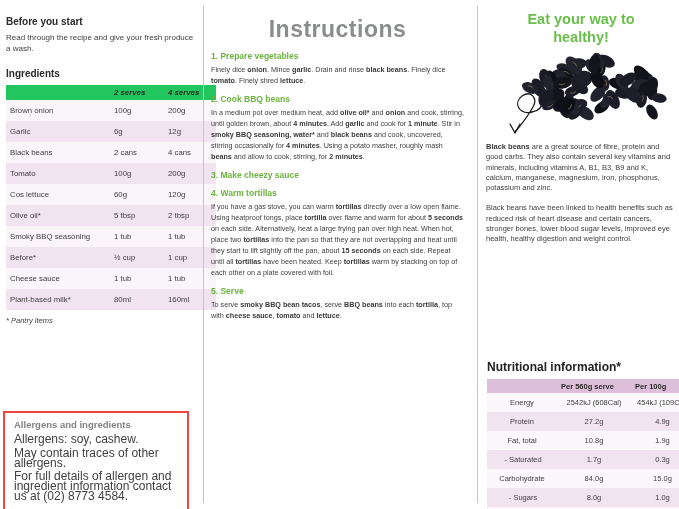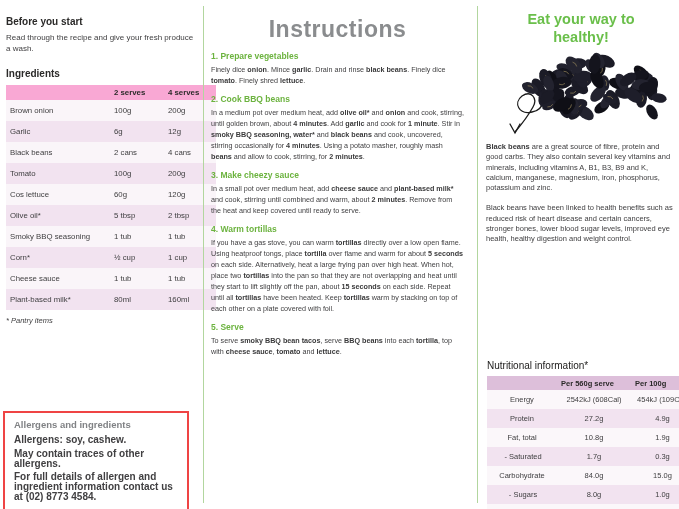--- a/index.html
+++ b/index.html
@@ -11,48 +11,48 @@
   .divider.d1{left:203px;}
   .divider.d2{left:477px;}
 
   
   .col-left{position:absolute;left:6px;top:16px;width:192px;}
   .col-left .h-black{font-size:10px;font-weight:bold;color:#2b2a29;margin:0 0 6px 0;}
   .col-left .intro{font-size:8px;line-height:10.5px;margin:0 0 14px 0;}
   .col-left .h-ing{margin-top:0;}
   table{border-collapse:collapse;}
   .ing-table{width:186px;font-size:7.8px;table-layout:fixed;}
-  .ing-table th{background:#f9a8d4;font-weight:bold;text-align:left;padding:3px 4px;color:#2b2a29;}
+  .ing-table th{background:#22c55e;font-weight:bold;text-align:left;padding:3px 4px;color:#2b2a29;font-style:italic;}
   .ing-table td{padding:6px 4px;overflow:hidden;white-space:nowrap;}
   .ing-table tbody tr:nth-child(odd){background:#faf5f9;}
   .ing-table tbody tr:nth-child(even){background:#f2e3f0;}
   .ing-table .w0{width:96px;} .ing-table .w1{width:46px;} .ing-table .w2{width:44px;}
   .pantry{font-size:7.5px;font-style:italic;margin:6px 0 0 0;}
 
   .allergens{position:absolute;left:3px;top:411px;width:164px;border:2px solid #ef4444;
              padding:6px 9px 6px 9px;background:#fff;}
   .allergens h3{margin:0 0 5px 0;font-size:9.5px;font-weight:bold;color:#808285;}
-  .allergens p{margin:0 0 4px 0;font-size:10px;line-height:9.8px;font-weight:bold;}
+  .allergens p{margin:0 0 4px 0;font-size:12px;line-height:9.8px;}
 
   
   .col-mid{position:absolute;left:211px;top:16px;width:253px;}
   .col-mid h1{margin:0 0 1px 0;text-align:center;font-size:23px;font-weight:700;color:#8a8c8e;letter-spacing:.5px;}
   .step h3{margin:8px 0 3px 0;font-size:8.5px;font-weight:bold;color:#6cb33f;}
   .step p{margin:0;font-size:7.2px;line-height:11px;}
   b{font-weight:bold;color:#3a3a3b;}
 
   
   .col-right{position:absolute;left:486px;top:8px;width:190px;}
   .headline{margin:2px auto 0 auto;width:112px;text-align:center;font-size:14.5px;line-height:18px;
             font-weight:bold;color:#6abf4a;}
   .beans-fig{display:block;margin:0;}
   .col-right .rp{font-size:7.5px;line-height:10.3px;margin:0 0 10px 0;}
 
   .nutrition{position:absolute;left:487px;top:360px;width:192px;}
-  .nutrition h2{font-size:10px;font-weight:normal;color:#232221;margin:0 0 5px 0;}
+  .nutrition h2{font-size:12px;font-weight:bold;color:#232221;margin:0 0 5px 0;}
   .nut-table{width:183px;font-size:7.5px;table-layout:fixed;}
   .nut-table th{background:#ddbfda;font-weight:bold;text-align:left;padding:2.6px 4px;color:#2b2a29;}
   .nut-table td{padding:5px 4px;white-space:pre;overflow:hidden;text-align:center;}
   .nut-table tbody tr:nth-child(odd){background:#fbf7fa;}
   .nut-table tbody tr:nth-child(even){background:#f2e3f0;}
   .nut-table .w0{width:62px;} .nut-table .w1{width:66px;} .nut-table .w2{width:55px;}
   .note{font-size:7.5px;margin:5px 0 0 0;}
 </style>
 </head>
 <body>
@@ -101,21 +101,21 @@
             <td class="w0">Olive oil*</td>
             <td class="w1">5 tbsp</td>
             <td class="w2">2 tbsp</td>
           </tr>
           <tr>
             <td class="w0">Smoky BBQ seasoning</td>
             <td class="w1">1 tub</td>
             <td class="w2">1 tub</td>
           </tr>
           <tr>
-            <td class="w0">Corn*</td>
+            <td class="w0">Before*</td>
             <td class="w1">½ cup</td>
             <td class="w2">1 cup</td>
           </tr>
           <tr>
             <td class="w0">Cheese sauce</td>
             <td class="w1">1 tub</td>
             <td class="w2">1 tub</td>
           </tr>
           <tr>
             <td class="w0">Plant-based milk*</td>
@@ -136,21 +136,20 @@
         <div class="step">
           <h3>1. Prepare vegetables</h3>
           <p>Finely dice <b>onion</b>. Mince <b>garlic</b>. Drain and rinse <b>black beans</b>. Finely dice <b>tomato</b>. Finely shred <b>lettuce</b>.</p>
         </div>
         <div class="step">
           <h3>2. Cook BBQ beans</h3>
           <p>In a medium pot over medium heat, add <b>olive oil*</b> and <b>onion</b> and cook, stirring, until golden brown, about <b>4 minutes</b>. Add <b>garlic</b> and cook for <b>1 minute</b>. Stir in <b>smoky BBQ seasoning, water*</b> and <b>black beans</b> and cook, uncovered, stirring occasionally for <b>4 minutes</b>. Using a potato masher, roughly mash <b>beans</b> and allow to cook, stirring, for <b>2 minutes</b>.</p>
         </div>
         <div class="step">
           <h3>3. Make cheezy sauce</h3>
-          <p>In a small pot over medium heat, add <b>cheese sauce</b> and <b>plant-based milk*</b> and cook, stirring until combined and warm, about <b>2 minutes</b>. Remove from the heat and keep covered until ready to serve.</p>
         </div>
         <div class="step">
           <h3>4. Warm tortillas</h3>
           <p>If you have a gas stove, you can warm <b>tortillas</b> directly over a low open flame. Using heatproof tongs, place <b>tortilla</b> over flame and warm for about <b>5 seconds</b> on each side. Alternatively, heat a large frying pan over high heat. When hot, place two <b>tortillas</b> into the pan so that they are not overlapping and heat until they start to lift slightly off the pan, about <b>15 seconds</b> on each side. Repeat until all <b>tortillas</b> have been heated. Keep <b>tortillas</b> warm by stacking on top of each other on a plate covered with foil.</p>
         </div>
         <div class="step">
           <h3>5. Serve</h3>
           <p>To serve <b>smoky BBQ bean tacos</b>, serve <b>BBQ beans</b> into each <b>tortilla</b>, top with <b>cheese sauce</b>, <b>tomato</b> and <b>lettuce</b>.</p>
         </div>
       </div>

